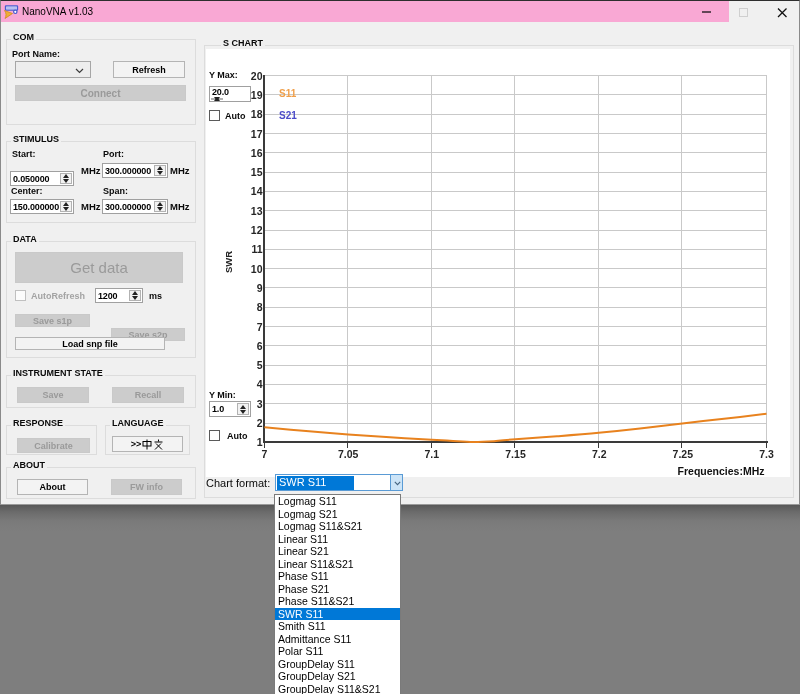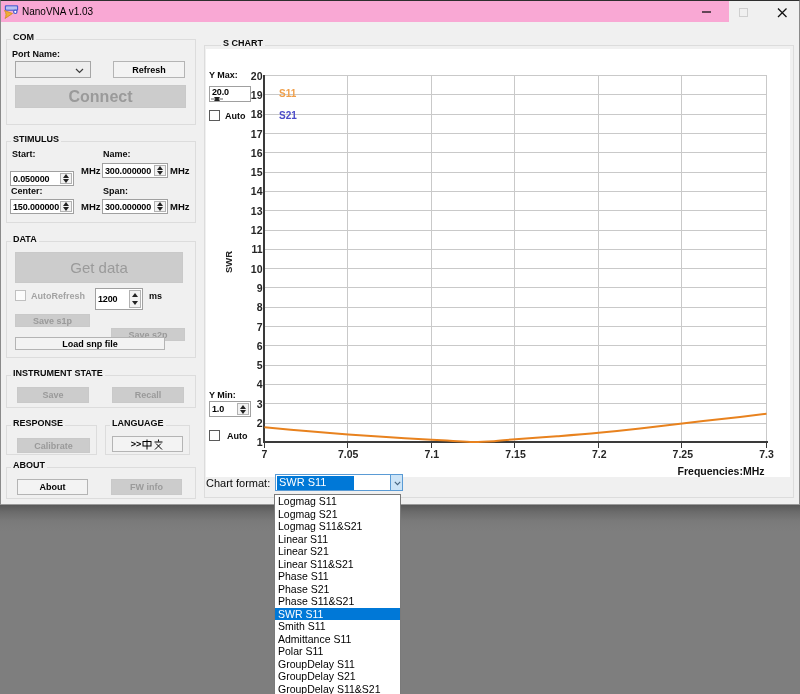--- a/index.html
+++ b/index.html
@@ -46,27 +46,27 @@
   <div class="grp" style="left:5px;top:38px;width:190px;height:86px;">
         <span class="lbl">COM</span>
       </div>
   <span class="lab" style="left:11px;top:48px;">Port Name:</span>
   <div style="position:absolute;left:14px;top:60px;width:76px;height:17px;background:#ededed;border:1px solid #a6a6a6;">
     <svg style="position:absolute;right:6px;top:6px" width="9" height="6" viewBox="0 0 9 6">
           <path d="M1,1 L4.5,4.5 L8,1" fill="none" stroke="#3c3c3c" stroke-width="1.2"></path>
         </svg>
   </div>
   <div class="btn" style="left:112px;top:60px;width:72px;height:17px;">Refresh</div>
-  <div class="btnd" style="left:14px;top:84px;width:171px;height:23px;font-size:16px;font-weight:bold;">Connect</div>
+  <div class="btnd" style="left:14px;top:84px;width:171px;height:16px;font-size:10px;font-weight:bold;">Connect</div>
 
   <div class="grp" style="left:5px;top:140px;width:190px;height:82px;">
         <span class="lbl">STIMULUS</span>
       </div>
   <span class="lab" style="left:11px;top:148px;">Start:</span>
-  <span class="lab" style="left:102px;top:148px;">Name:</span>
+  <span class="lab" style="left:102px;top:148px;">Port:</span>
   <div class="spin" style="left:9px;top:170px;width:64px;height:15px;">
         <span class="sv">0.050000</span>
         <span class="ud">
           <i class="u"></i>
           <i class="d"></i>
         </span>
       </div>
   <span class="lab" style="left:80px;top:165px;font-weight:bold;font-size:9.5px;">MHz</span>
   <div class="spin" style="left:101px;top:162px;width:66px;height:15px;">
         <span class="sv">300.000000</span>
@@ -94,21 +94,21 @@
         </span>
       </div>
   <span class="lab" style="left:169px;top:201px;font-weight:bold;font-size:9.5px;">MHz</span>
 
   <div class="grp" style="left:5px;top:240px;width:190px;height:117px;">
         <span class="lbl">DATA</span>
       </div>
   <div class="btnd" style="left:14px;top:251px;width:168px;height:31px;font-size:15px;font-weight:normal;">Get data</div>
   <div class="cbd" style="left:14px;top:289px;"></div>
   <span class="lab" style="left:30px;top:290px;color:#a3a3a3;">AutoRefresh</span>
-  <div class="spin" style="left:94px;top:287px;width:48px;height:22px;">
+  <div class="spin" style="left:94px;top:287px;width:48px;height:15px;">
         <span class="sv">1200</span>
         <span class="ud">
           <i class="u"></i>
           <i class="d"></i>
         </span>
       </div>
   <span class="lab" style="left:148px;top:290px;">ms</span>
   <div class="btnd" style="left:14px;top:313px;width:75px;height:13px;">Save s1p</div>
   <div class="btnd" style="left:110px;top:313px;width:74px;height:13px;margin-top:14px;">Save s2p</div>
   <div class="btn" style="left:14px;top:336px;width:150px;height:13px;">Load snp file</div>

